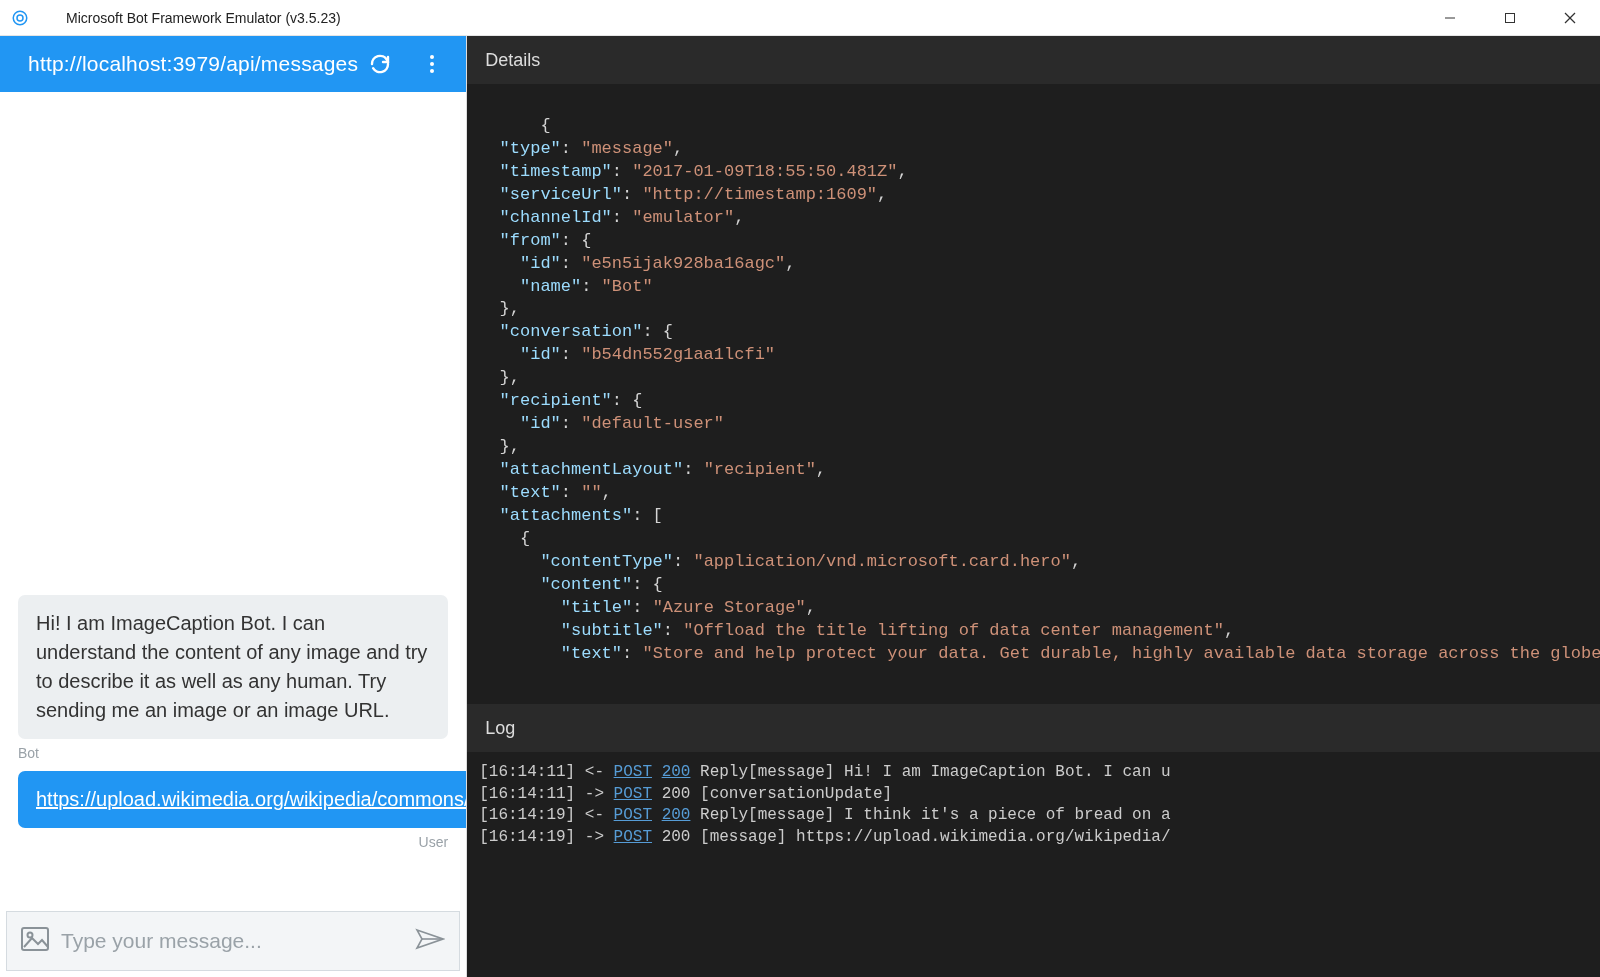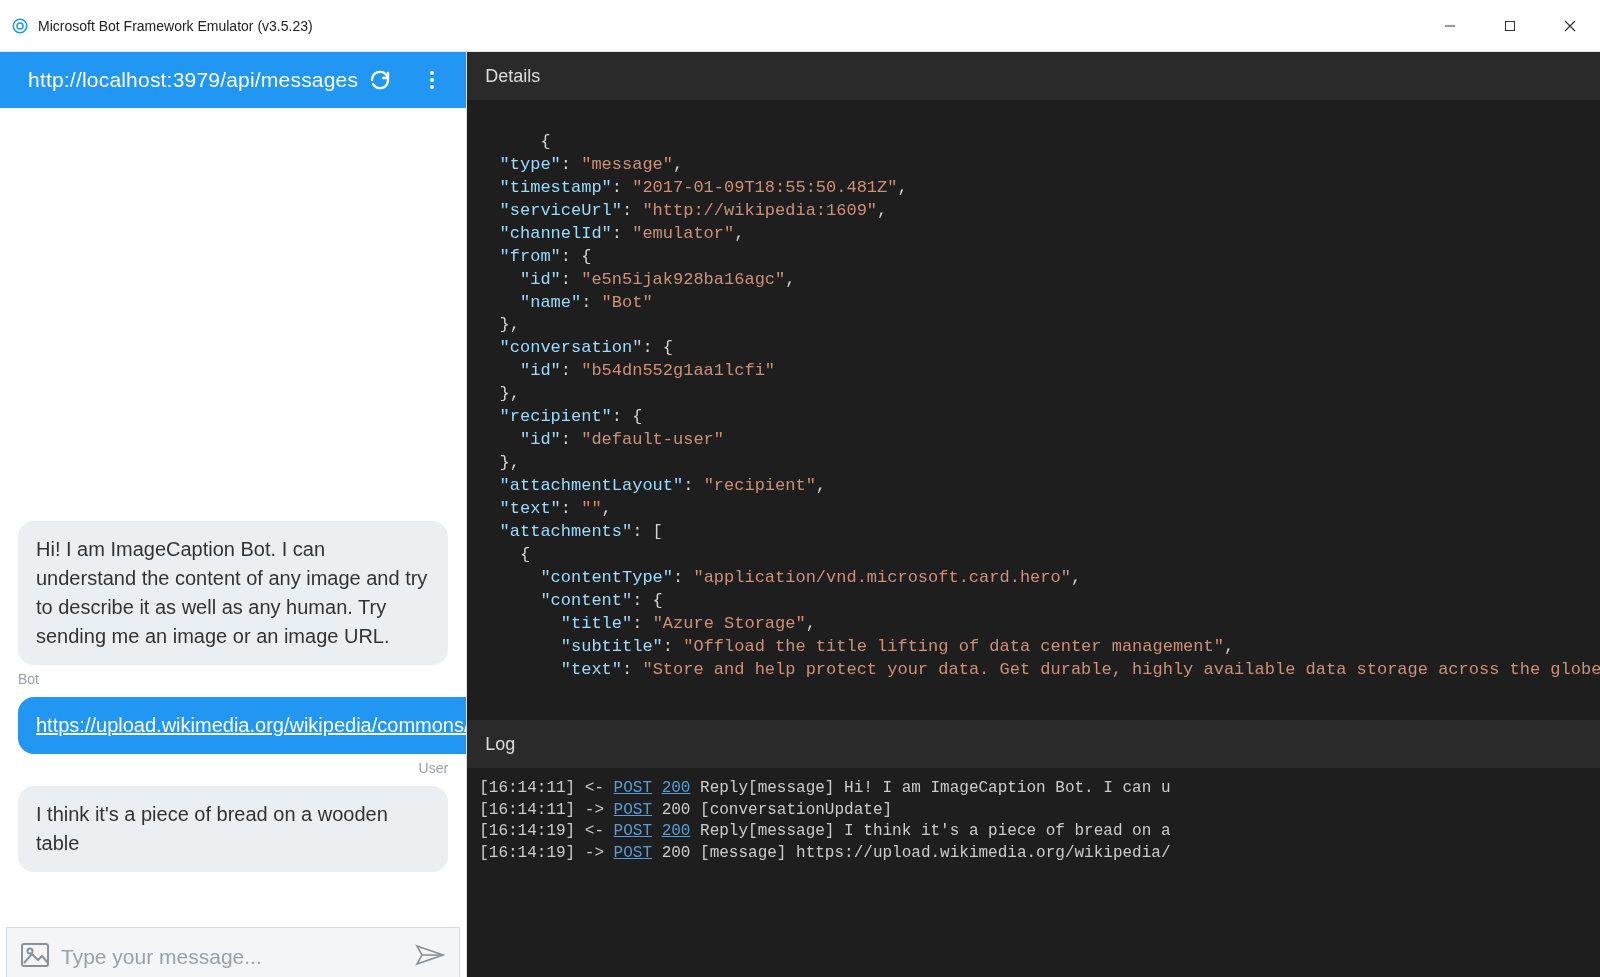--- a/index.html
+++ b/index.html
@@ -1,38 +1,38 @@
 <!DOCTYPE html>
 <html><head>
 <meta charset="utf-8">
 <style>
   * { box-sizing: border-box; margin: 0; padding: 0; }
   html, body { width: 1600px; height: 977px; overflow: hidden; font-family: "Segoe UI", Arial, sans-serif; background: #fff; }
 
   
-  .titlebar { height: 52px; display: flex; align-items: center; border-bottom: 1px solid #e5e5e5; background: #fff; }
+  .titlebar { height: 36px; display: flex; align-items: center; border-bottom: 1px solid #e5e5e5; background: #fff; gap: 28px; }
   .titlebar .app-icon { width: 20px; height: 20px; margin: 0 8px 0 10px; display:flex;align-items:center;justify-content:center;}
   .titlebar .title { font-size: 14px; color: #222; font-weight: 400; }
   .win-controls { margin-left: auto; display: flex; }
   .win-btn { width: 60px; height: 36px; display:flex;align-items:center;justify-content:center; color:#333; }
 
   .workspace { display:flex; height: calc(977px - 36px); }
 
   
   .chat-panel { width: 904px; display:flex; flex-direction:column; background:#fff; border-right:1px solid #ddd;gap:33px;}
   .chat-header { height: 56px; background:#2196f3; color:#fff; display:flex; align-items:center; padding:0 12px 0 28px;}
   .chat-header .url { font-size: 21px; font-weight:400; letter-spacing:.2px;}
   .chat-header .hdr-actions { margin-left:auto; display:flex; gap:8px; align-items:center;}
   .hdr-icon-btn { width:44px;height:44px;display:flex;align-items:center;justify-content:center;color:#fff;}
 
   .chat-scroll { flex:1; overflow:hidden; position:relative; padding: 0 18px;}
   .chat-inner { position:absolute; bottom:0; left:18px; right:18px; padding-bottom:12px;}
 
   .msg-row { margin: 10px 0 4px 0;}
-  .bubble { border-radius: 16px; padding: 14px 18px; font-size: 20px; line-height:1.45; max-width: 720px; display:inline-block;}
+  .bubble { border-radius: 7px; padding: 14px 18px; font-size: 20px; line-height:1.45; max-width: 720px; display:inline-block;}
   .bot .bubble { background:#eceff1; color:#333;}
   .user { text-align:right;}
   .user .bubble { background:#2196f3; color:#fff; text-align:left; max-width:690px;}
   .user .bubble a { color:#fff; text-decoration:underline;}
   .meta { font-size:14px; color:#9aa2a8; margin-top:6px;}
   .user .meta { }
 
   .input-bar { margin: 6px; border:1px solid #d5dbe0; background:#f3f5f7; height:60px; display:flex; align-items:center; padding:0 14px; gap:12px;}
   .input-bar .img-icon { color:#8a9298;}
   .input-bar input { flex:1; border:none; background:transparent; font-size:21px; color:#333; outline:none;}
@@ -111,21 +111,20 @@
           <div class="bubble"><span>Hi! I am ImageCaption Bot. I can understand the content of any image and try to describe it as well as any human. Try sending me an image or an image URL.</span></div>
           <div class="meta">Bot</div>
         </div>
 
         <div class="msg-row user">
           <div class="bubble"><a href="#">https://upload.wikimedia.org/wikipedia/commons/b/b0/Homemade_White_Bread_with_Strawberry_Jam.jpg</a></div>
           <div class="meta">User</div>
         </div>
 
         <div class="msg-row bot">
-          <div class="bubble"><span>I think it's a piece of bread on a wooden table</span></div>
         </div>
       </div>
     </div>
 
     <div class="input-bar">
       <span class="img-icon">
         <svg width="28" height="24" viewBox="0 0 28 24" fill="none" stroke="#8a9298" stroke-width="2">
             <rect x="1" y="1" width="26" height="22" rx="2"></rect>
             <circle cx="9" cy="8" r="2.5"></circle>
             <path d="M3 20 L11 11 L17 17 L21 13 L27 20"></path>
@@ -142,21 +141,21 @@
   </div>
 
   <div class="inspect-panel">
     <div class="section-hdr">
       <span>Details</span>
     </div>
     <div class="json-view">
       <span class="p">{</span>
   <span class="k">"type"</span><span class="p">: </span><span class="s">"<span>message</span>"</span><span class="p">,</span>
   <span class="k">"timestamp"</span><span class="p">: </span><span class="s">"<span>2017-01-09T18:55:50.481Z</span>"</span><span class="p">,</span>
-  <span class="k">"serviceUrl"</span><span class="p">: </span><span class="s">"<span>http://wikipedia:1609</span>"</span><span class="p">,</span>
+  <span class="k">"serviceUrl"</span><span class="p">: </span><span class="s">"<span>http://timestamp:1609</span>"</span><span class="p">,</span>
   <span class="k">"channelId"</span><span class="p">: </span><span class="s">"<span>emulator</span>"</span><span class="p">,</span>
   <span class="k">"from"</span><span class="p">: {</span>
     <span class="k">"id"</span><span class="p">: </span><span class="s">"<span>e5n5ijak928ba16agc</span>"</span><span class="p">,</span>
     <span class="k">"name"</span><span class="p">: </span><span class="s">"<span>Bot</span>"</span>
   <span class="p">},</span>
   <span class="k">"conversation"</span><span class="p">: {</span>
     <span class="k">"id"</span><span class="p">: </span><span class="s">"<span>b54dn552g1aa1lcfi</span>"</span>
   <span class="p">},</span>
   <span class="k">"recipient"</span><span class="p">: {</span>
     <span class="k">"id"</span><span class="p">: </span><span class="s">"<span>default-user</span>"</span>

